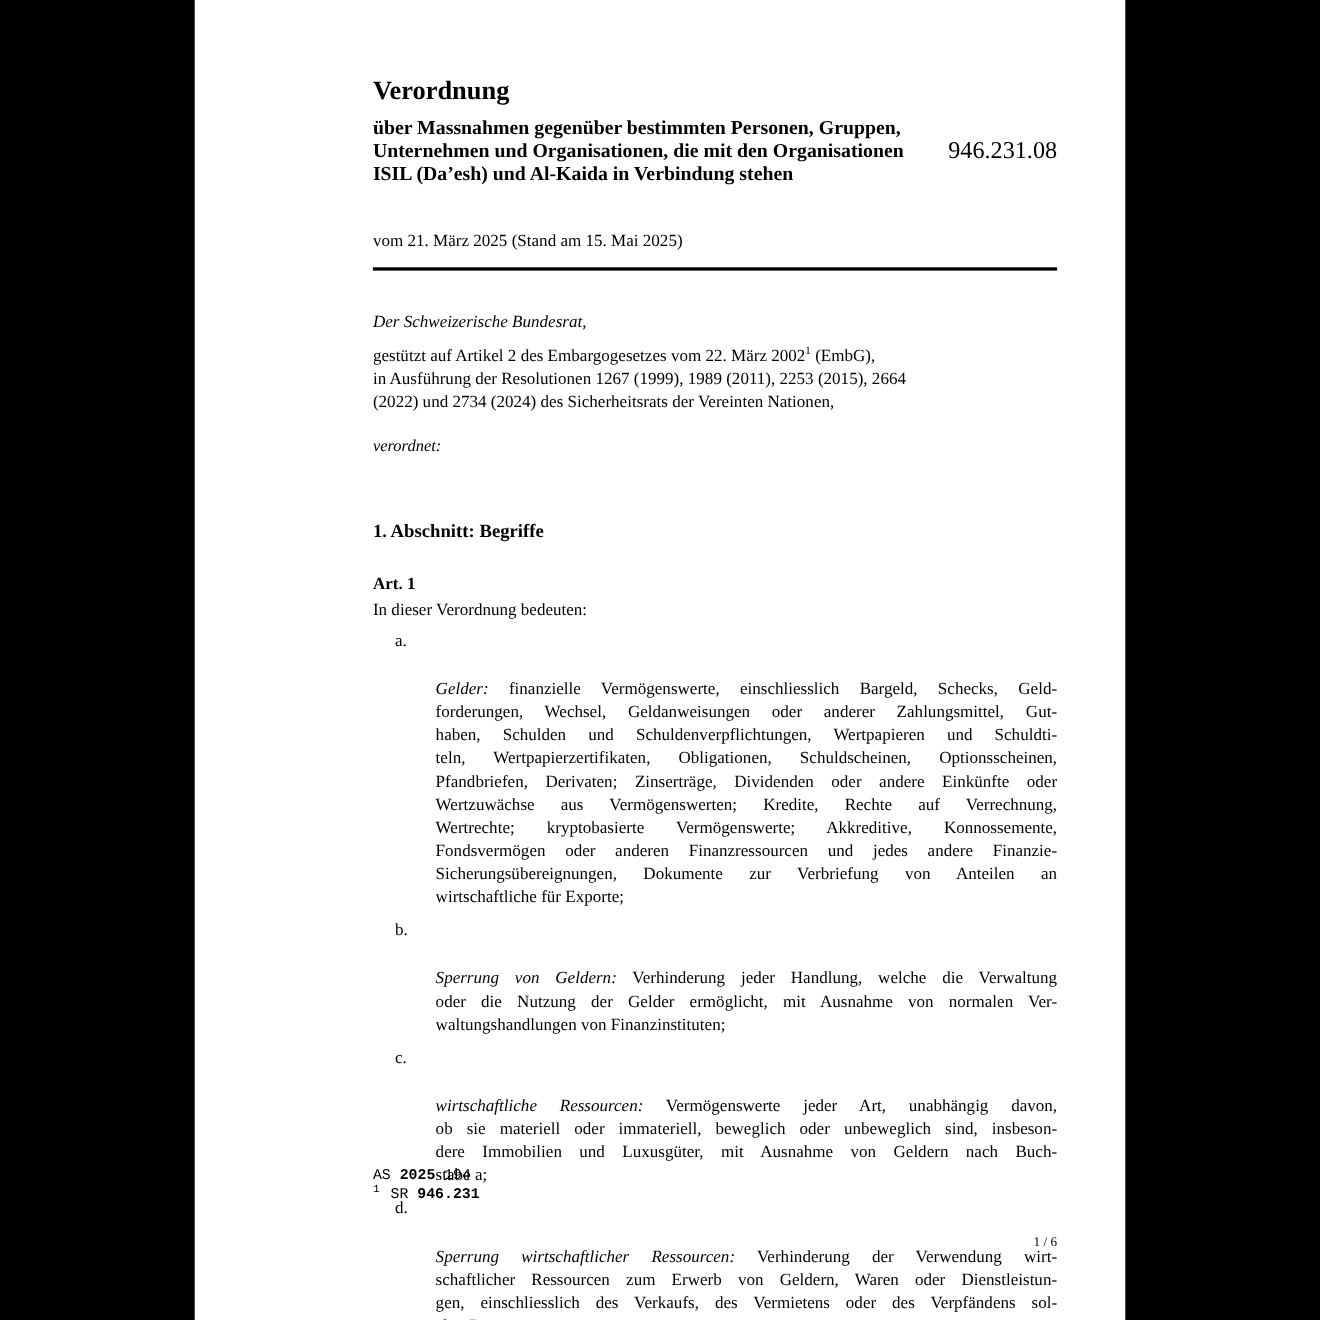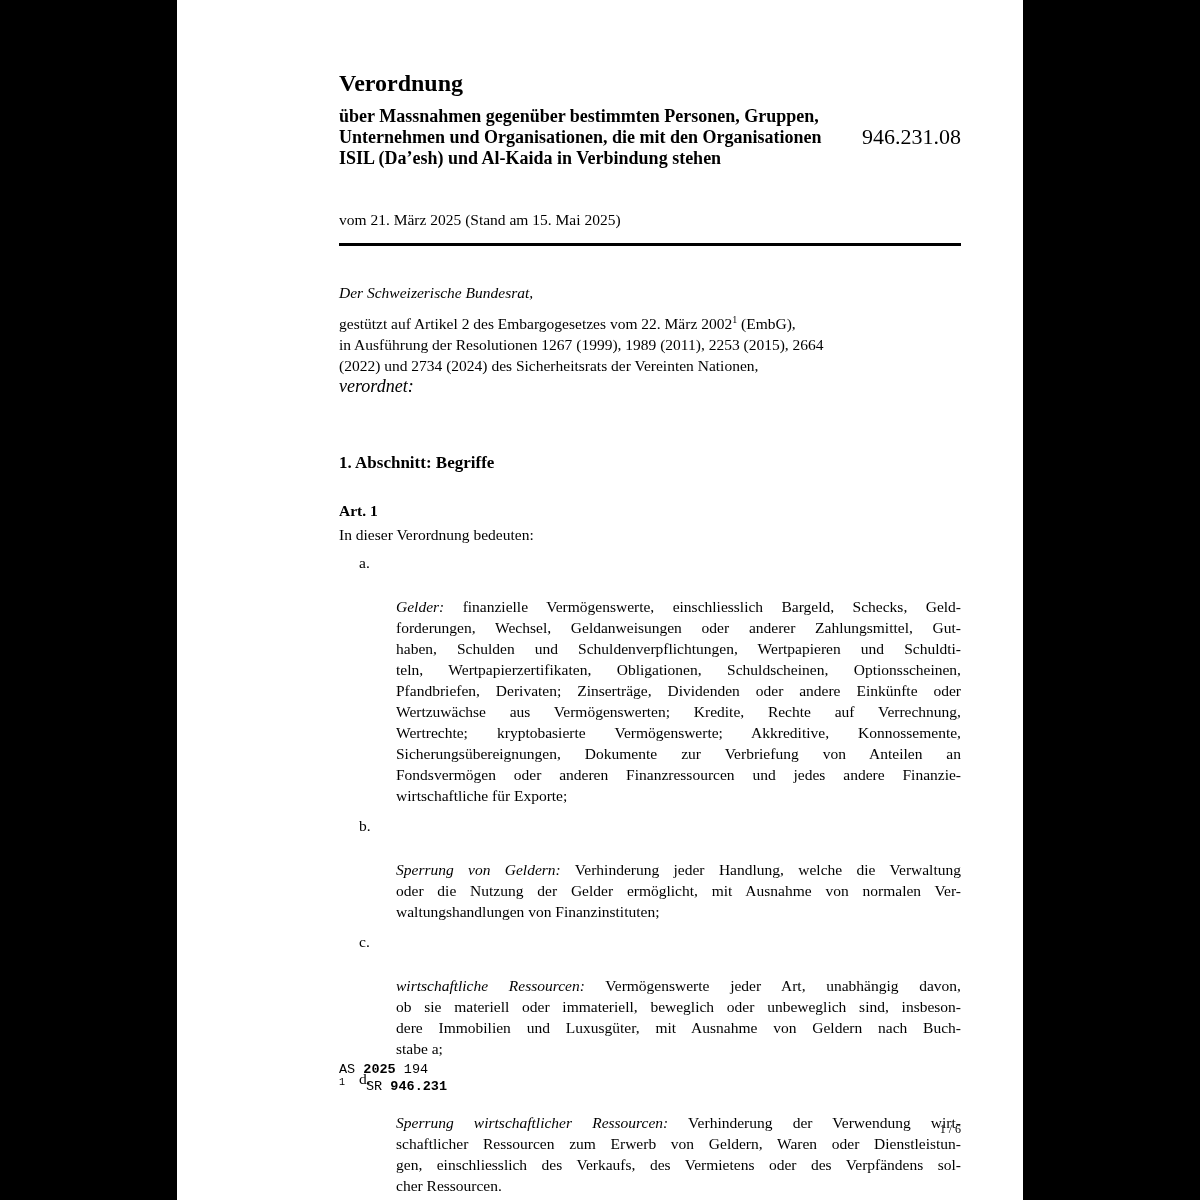--- a/index.html
+++ b/index.html
@@ -62,23 +62,23 @@
     margin-top: 10px;
     font-size: 15.5px;
     line-height: 21px;
   }
   .fn-ref {
     font-size: 10px;
     vertical-align: super;
     line-height: 0;
   }
   .enacts {
-    margin-top: 0;
+    margin-top: 20px;
     font-style: italic;
-    font-size: 18px;
+    font-size: 15px;
     line-height: 21px;
   }
   .section-heading {
     margin-top: 56px;
     font-size: 17px;
     font-weight: bold;
     line-height: 20px;
   }
   .article-heading {
     margin-top: 27px;
@@ -113,21 +113,21 @@
     top: 1061px;
     font-size: 13.5px;
     line-height: 17px;
     font-family: Liberation Mono, monospace;
   }
   .fn-marker {
     font-size: 10px;
     vertical-align: super;
     line-height: 0;
   }
-  .fn-text { margin-left: 21px; }
+  .fn-text { margin-left: 10px; }
   .bold { font-weight: bold; }
   .page-number {
     position: absolute;
     top: 1120px;
     right: 62px;
     font-size: 12px;
     line-height: 18px;
   }
 </style>
 </head>
@@ -170,22 +170,22 @@
         <div class="def-item">
           <div class="def-label">a.</div>
           <div class="def-body">
             <div class="jline"><span class="term">Gelder:</span><span> finanzielle Vermögenswerte, einschliesslich Bargeld, Schecks, Geld-</span></div>
             <div class="jline">forderungen, Wechsel, Geldanweisungen oder anderer Zahlungsmittel, Gut-</div>
             <div class="jline">haben, Schulden und Schuldenverpflichtungen, Wertpapieren und Schuldti-</div>
             <div class="jline">teln, Wertpapierzertifikaten, Obligationen, Schuldscheinen, Optionsscheinen,</div>
             <div class="jline">Pfandbriefen, Derivaten; Zinserträge, Dividenden oder andere Einkünfte oder</div>
             <div class="jline">Wertzuwächse aus Vermögenswerten; Kredite, Rechte auf Verrechnung,</div>
             <div class="jline">Wertrechte; kryptobasierte Vermögenswerte; Akkreditive, Konnossemente,</div>
+            <div class="jline">Fondsvermögen oder anderen Finanzressourcen und jedes andere Finanzie-</div>
             <div class="jline">Sicherungsübereignungen, Dokumente zur Verbriefung von Anteilen an</div>
-            <div class="jline">Fondsvermögen oder anderen Finanzressourcen und jedes andere Finanzie-</div>
             <div class="jline last">wirtschaftliche für Exporte;</div>
           </div>
         </div>
 
         <div class="def-item">
           <div class="def-label">b.</div>
           <div class="def-body">
             <div class="jline"><span class="term">Sperrung von Geldern:</span><span> Verhinderung jeder Handlung, welche die Verwaltung</span></div>
             <div class="jline">oder die Nutzung der Gelder ermöglicht, mit Ausnahme von normalen Ver-</div>
             <div class="jline last">waltungshandlungen von Finanzinstituten;</div>

